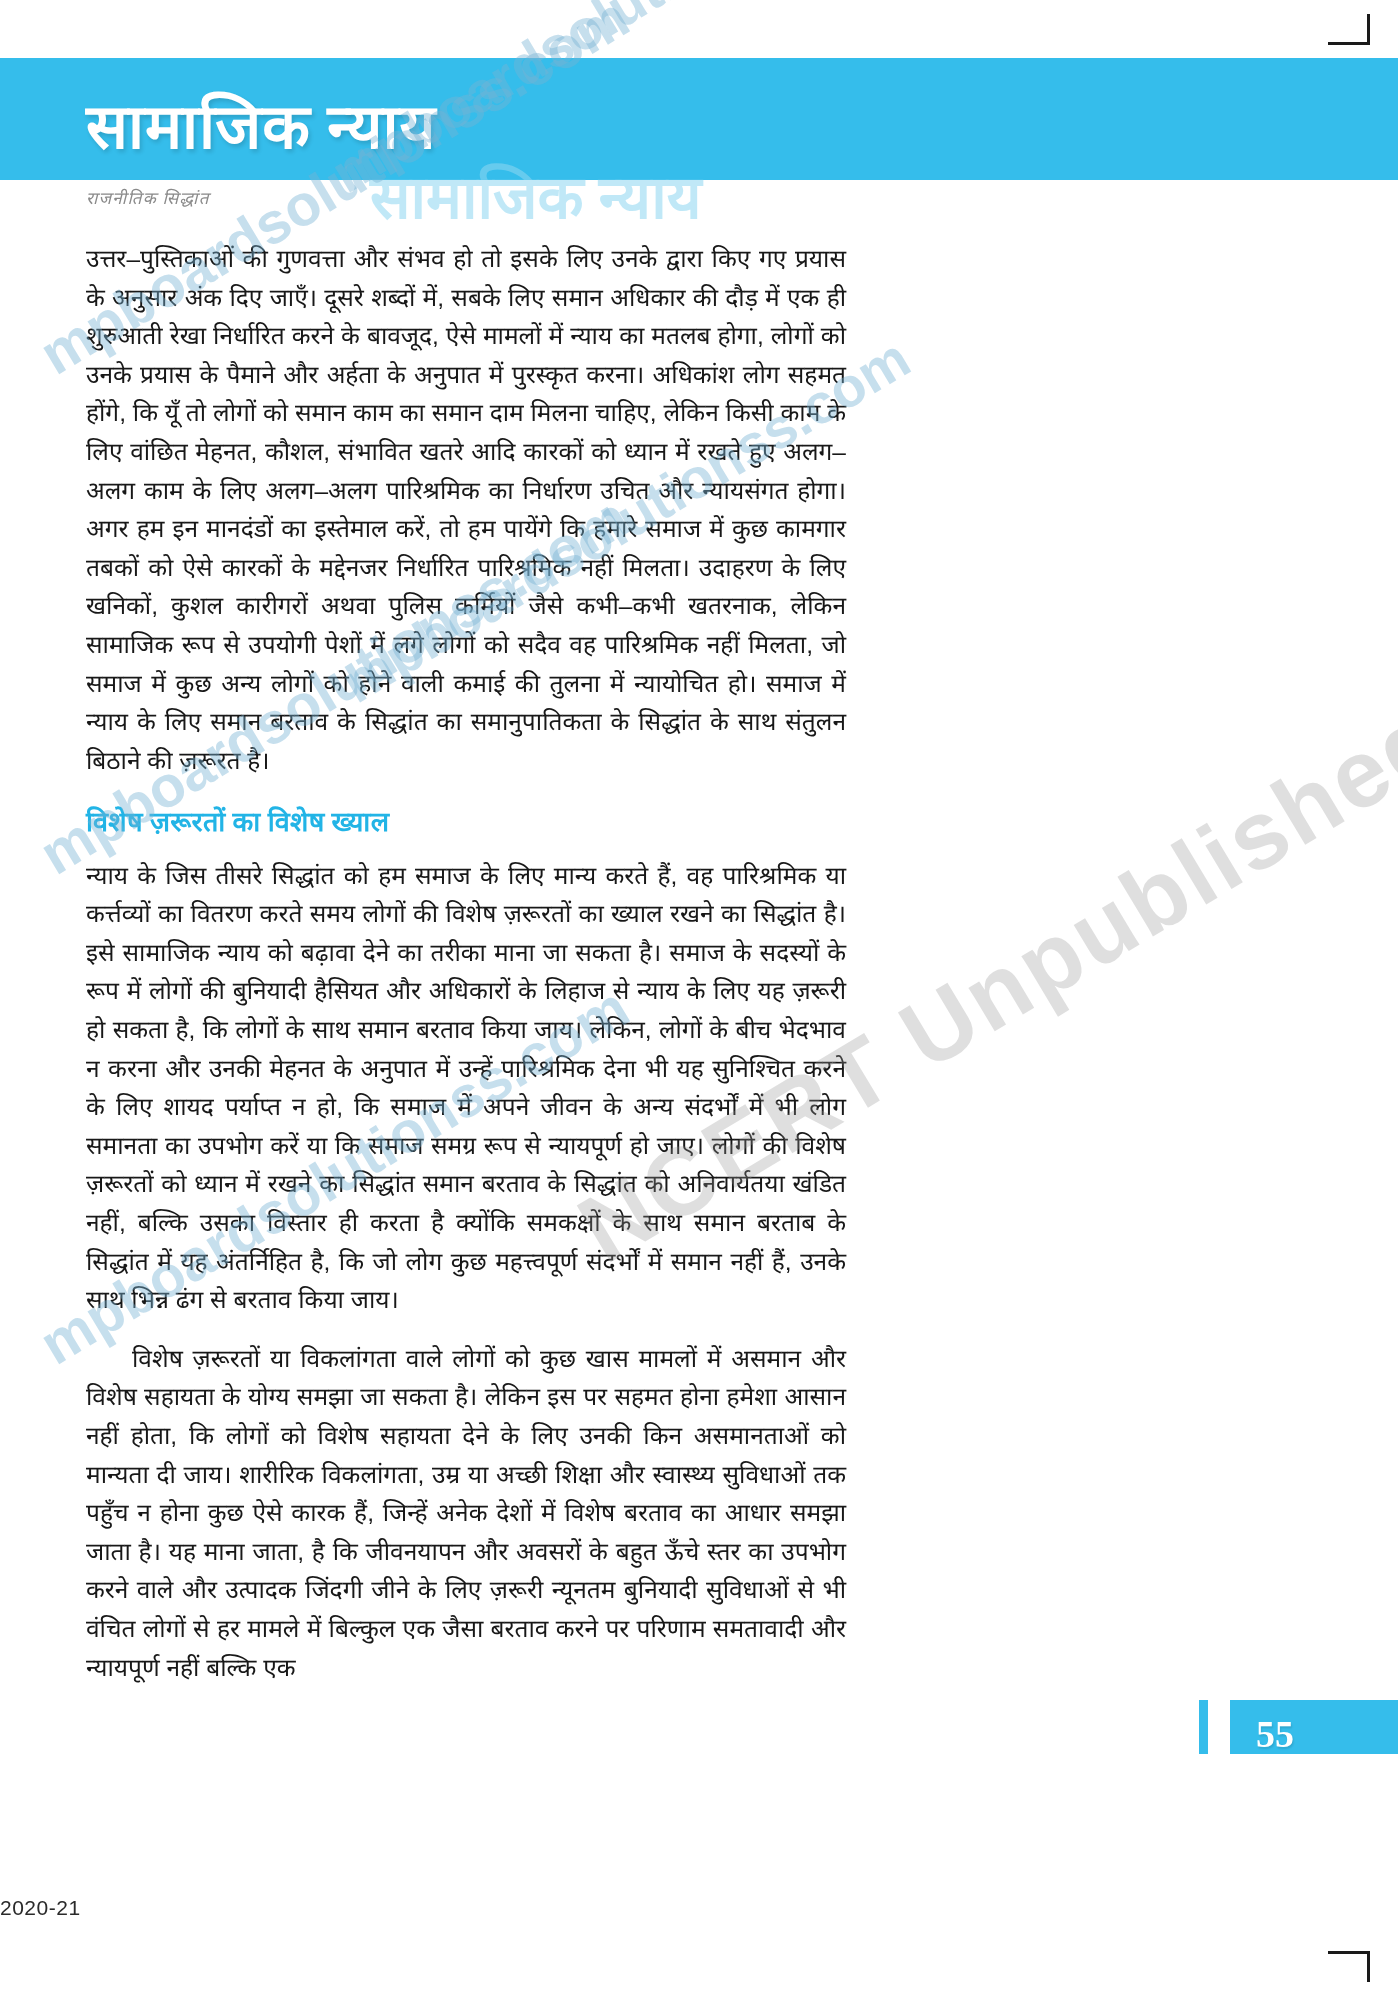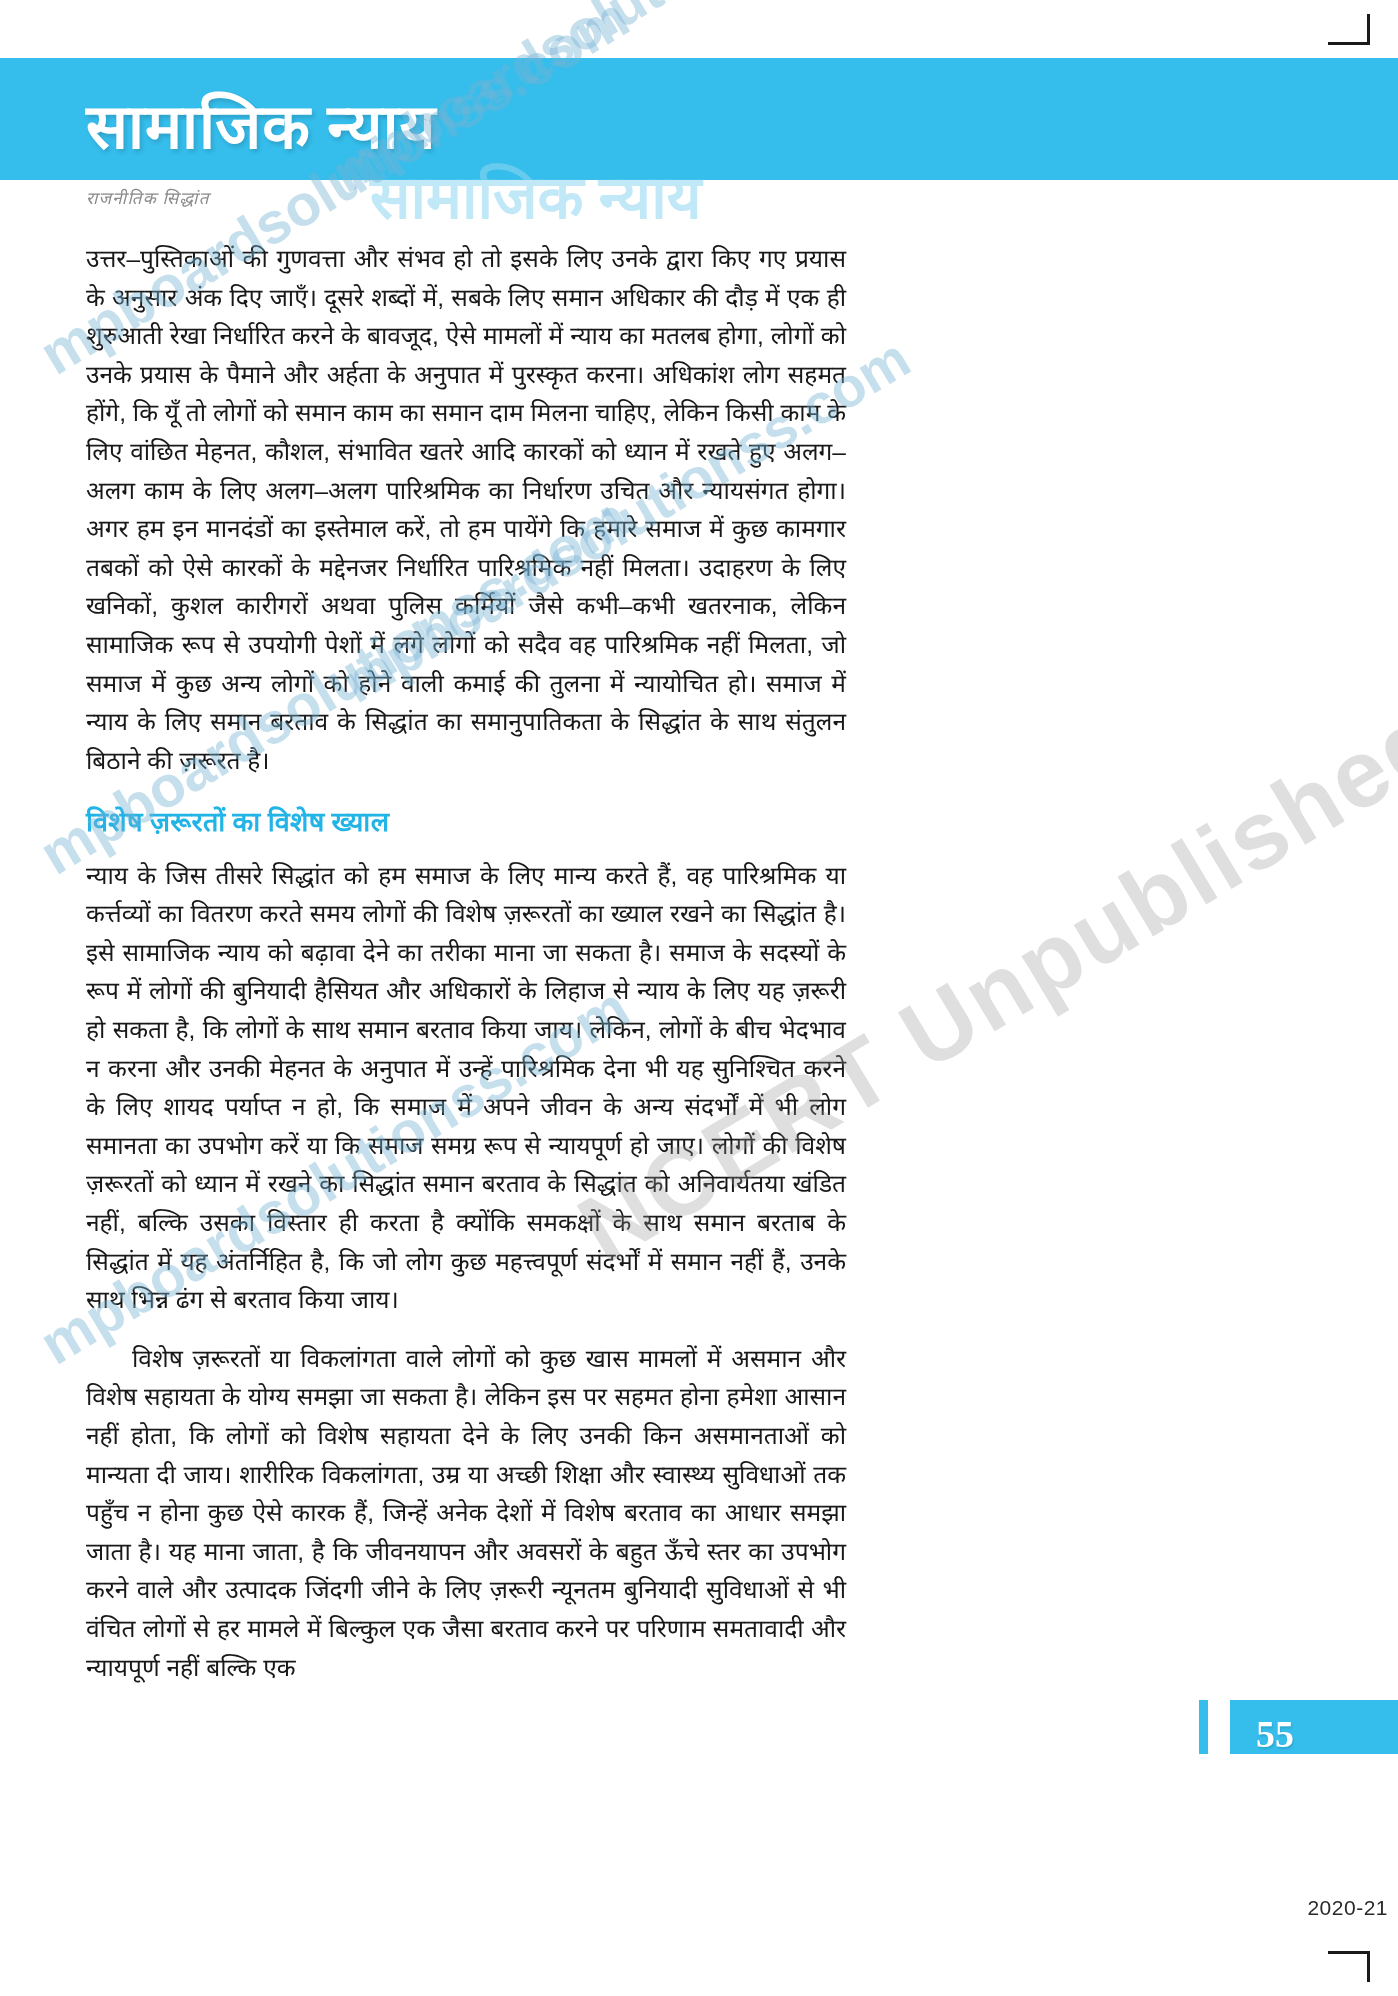--- a/index.html
+++ b/index.html
@@ -157,24 +157,24 @@
     font-size: 38px;
     font-weight: 700;
     color: #ffffff;
     text-shadow: 1px 2px 2px rgba(0,0,0,0.12);
     margin-top: 14px;
   }
 
   
   .footer-year {
     position: absolute;
-    left: 16px;
+    left: 0;
     top: 1896px;
     width: 1372px;
-    text-align: right;
+    text-align: left;
     z-index: 20;
     font-family: "Liberation Sans", sans-serif;
     font-size: 21px;
     color: #2a2a2a;
     letter-spacing: 0.5px;
   }
 
   
   .wm {
     position: absolute;

